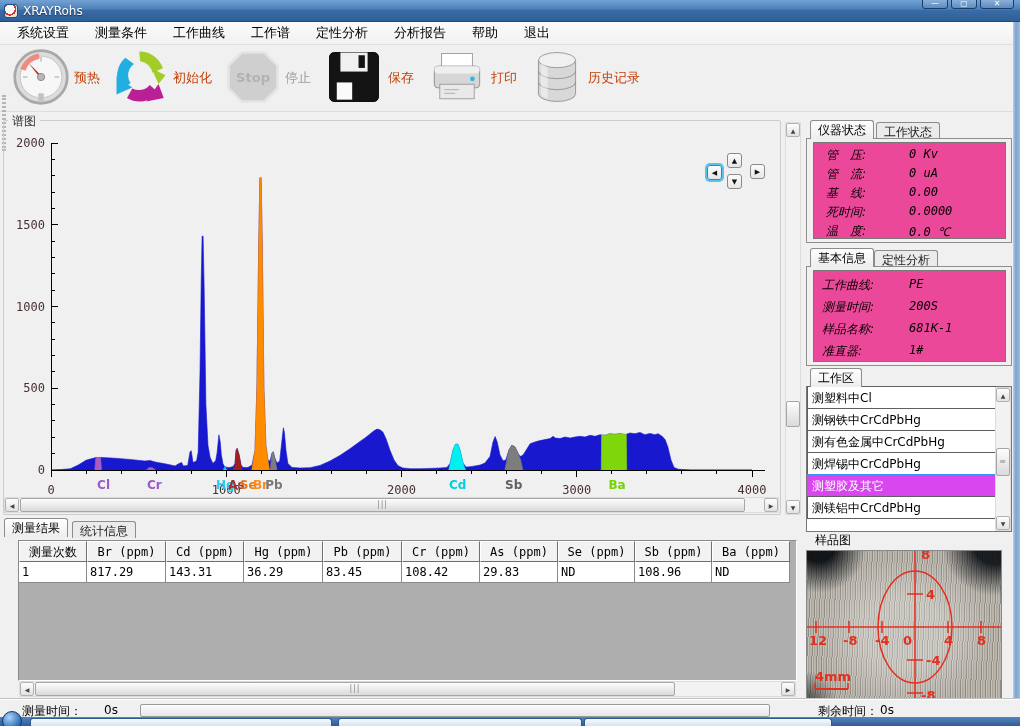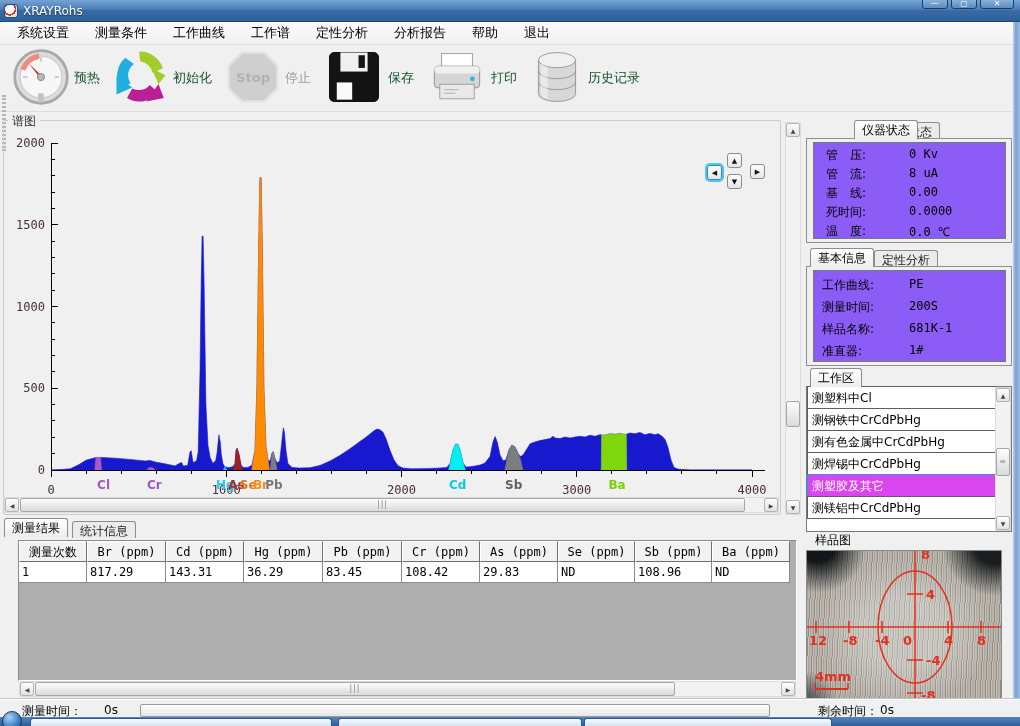--- a/index.html
+++ b/index.html
@@ -25,21 +25,21 @@
   #menubar { left:0; top:22px; width:1020px; height:23px; background:linear-gradient(#fbfbfb,#f1f1f1);
     border-bottom:1px solid #e0e0e0; display:flex; align-items:center; padding-left:8px; }
   .menu-item { padding:18px 9px; margin-right:8px; font-size:13px; color:#000; cursor:default; }
 
   
   #toolbar { left:0; top:45px; width:1020px; height:67px; background:#f0f0f0;
     border-bottom:1px solid #dcdcdc; display:flex; align-items:center; padding-left:12px; }
   #tb-grip { position:absolute; left:2px; top:50px; width:4px; height:56px;
     border-left:2px dotted #b5b5b5; border-right:2px dotted #b5b5b5; }
   .tool { display:flex; align-items:center; margin-right:13px; cursor:default; }
-  .tool-label { font-size:13px; margin-left:4px; color:#14532d; }
+  .tool-label { font-size:13px; margin-left:4px; color:#c2410c; }
   .tool-label.disabled { color:#9a9a9a; }
 
   
   #chart-groupbox { left:3px; top:120px; width:778px; height:395px; border:1px solid #cccccc; border-radius:2px; }
   #chart-title { left:8px; top:113px; background:#f0f0f0; padding:0 4px; font-size:12px; color:#333; z-index:2; }
   #spectrum-svg { left:0; top:113px; z-index:1; }
 
   .dpad { position:absolute; width:15px; height:15px; border:1px solid #8a8a8a; border-radius:3px;
     background:linear-gradient(#fcfcfc,#e6e6e6); font-size:7px; color:#111;
     display:flex; align-items:center; justify-content:center; z-index:3; }
@@ -54,21 +54,21 @@
   .sb-grip { font-size:8px; color:#888; letter-spacing:1px; line-height:6px; }
 
   
   .tab { position:absolute; height:19px; padding:0 7px; line-height:18px; font-size:12px;
     background:linear-gradient(#ffffff,#ededed); border:1px solid #8c8c8c; border-bottom:none;
     border-radius:3px 3px 0 0; z-index:4; color:#000; }
   .tab.inactive { height:17px; background:#ebebeb; z-index:2; margin-top:2px; color:#222; }
 
   
   .gbox { position:absolute; border:1px solid #8f8f8f; background:#f0f0f0; z-index:3; }
-  .whitebox { position:absolute; background:#8b5cf6; border:1px solid #787878; }
+  .whitebox { position:absolute; background:#ec4899; border:1px solid #787878;font-style:italic; }
   .info-row { position:absolute; left:0; width:100%; font-size:12px; color:#000; }
   .info-label { position:absolute; left:12px; }
   .info-value { position:absolute; left:95px; font-family:"DejaVu Sans Mono","Liberation Mono",monospace; }
 
   
   #ws-list { position:absolute; left:806px; top:386px; width:206px; height:146px;
     background:#fff; border:1px solid #787878; z-index:3; }
   .ws-item { height:23px; line-height:22px; padding-left:4px; border:1px solid #5f5f5f; margin:-1px -1px 0 0;
     font-size:12px; background:#fff; width:189px; white-space:nowrap; overflow:hidden; }
   .ws-item.selected { background:#d946ef; color:#fff; border-color:#3094f8; }
@@ -357,31 +357,31 @@
   </div>
 
   <div class="sbar" style="left:19px; top:681px; width:777px; height:16px;">
     <div class="sb-btn" style="left:0; top:0; width:14px; height:14px;">◀</div>
     <div class="sb-thumb" style="left:15px; top:0; width:640px; height:14px;">
         <span class="sb-grip">|||</span>
       </div>
     <div class="sb-btn" style="right:0; top:0; width:14px; height:14px;">▶</div>
   </div>
 
-  <div class="tab" style="left:854px; top:120px;">仪器状态</div>
+  <div class="tab" style="left:810px; top:120px;">仪器状态</div>
   <div class="tab inactive" style="left:876px; top:120px;">工作状态</div>
   <div class="gbox" style="left:806px; top:138px; width:206px; height:105px;">
     <div class="whitebox" style="left:6px; top:3px; width:193px; height:97px;">
       <div class="info-row" style="top:4px;">
           <span class="info-label">管　压:</span>
           <span class="info-value">0 Kv</span>
         </div>
       <div class="info-row" style="top:23px;">
           <span class="info-label">管　流:</span>
-          <span class="info-value">8 uA</span>
+          <span class="info-value">0 uA</span>
         </div>
       <div class="info-row" style="top:42px;">
           <span class="info-label">基　线:</span>
           <span class="info-value">0.00</span>
         </div>
       <div class="info-row" style="top:61px;">
           <span class="info-label">死时间:</span>
           <span class="info-value">0.0000</span>
         </div>
       <div class="info-row" style="top:80px;">

